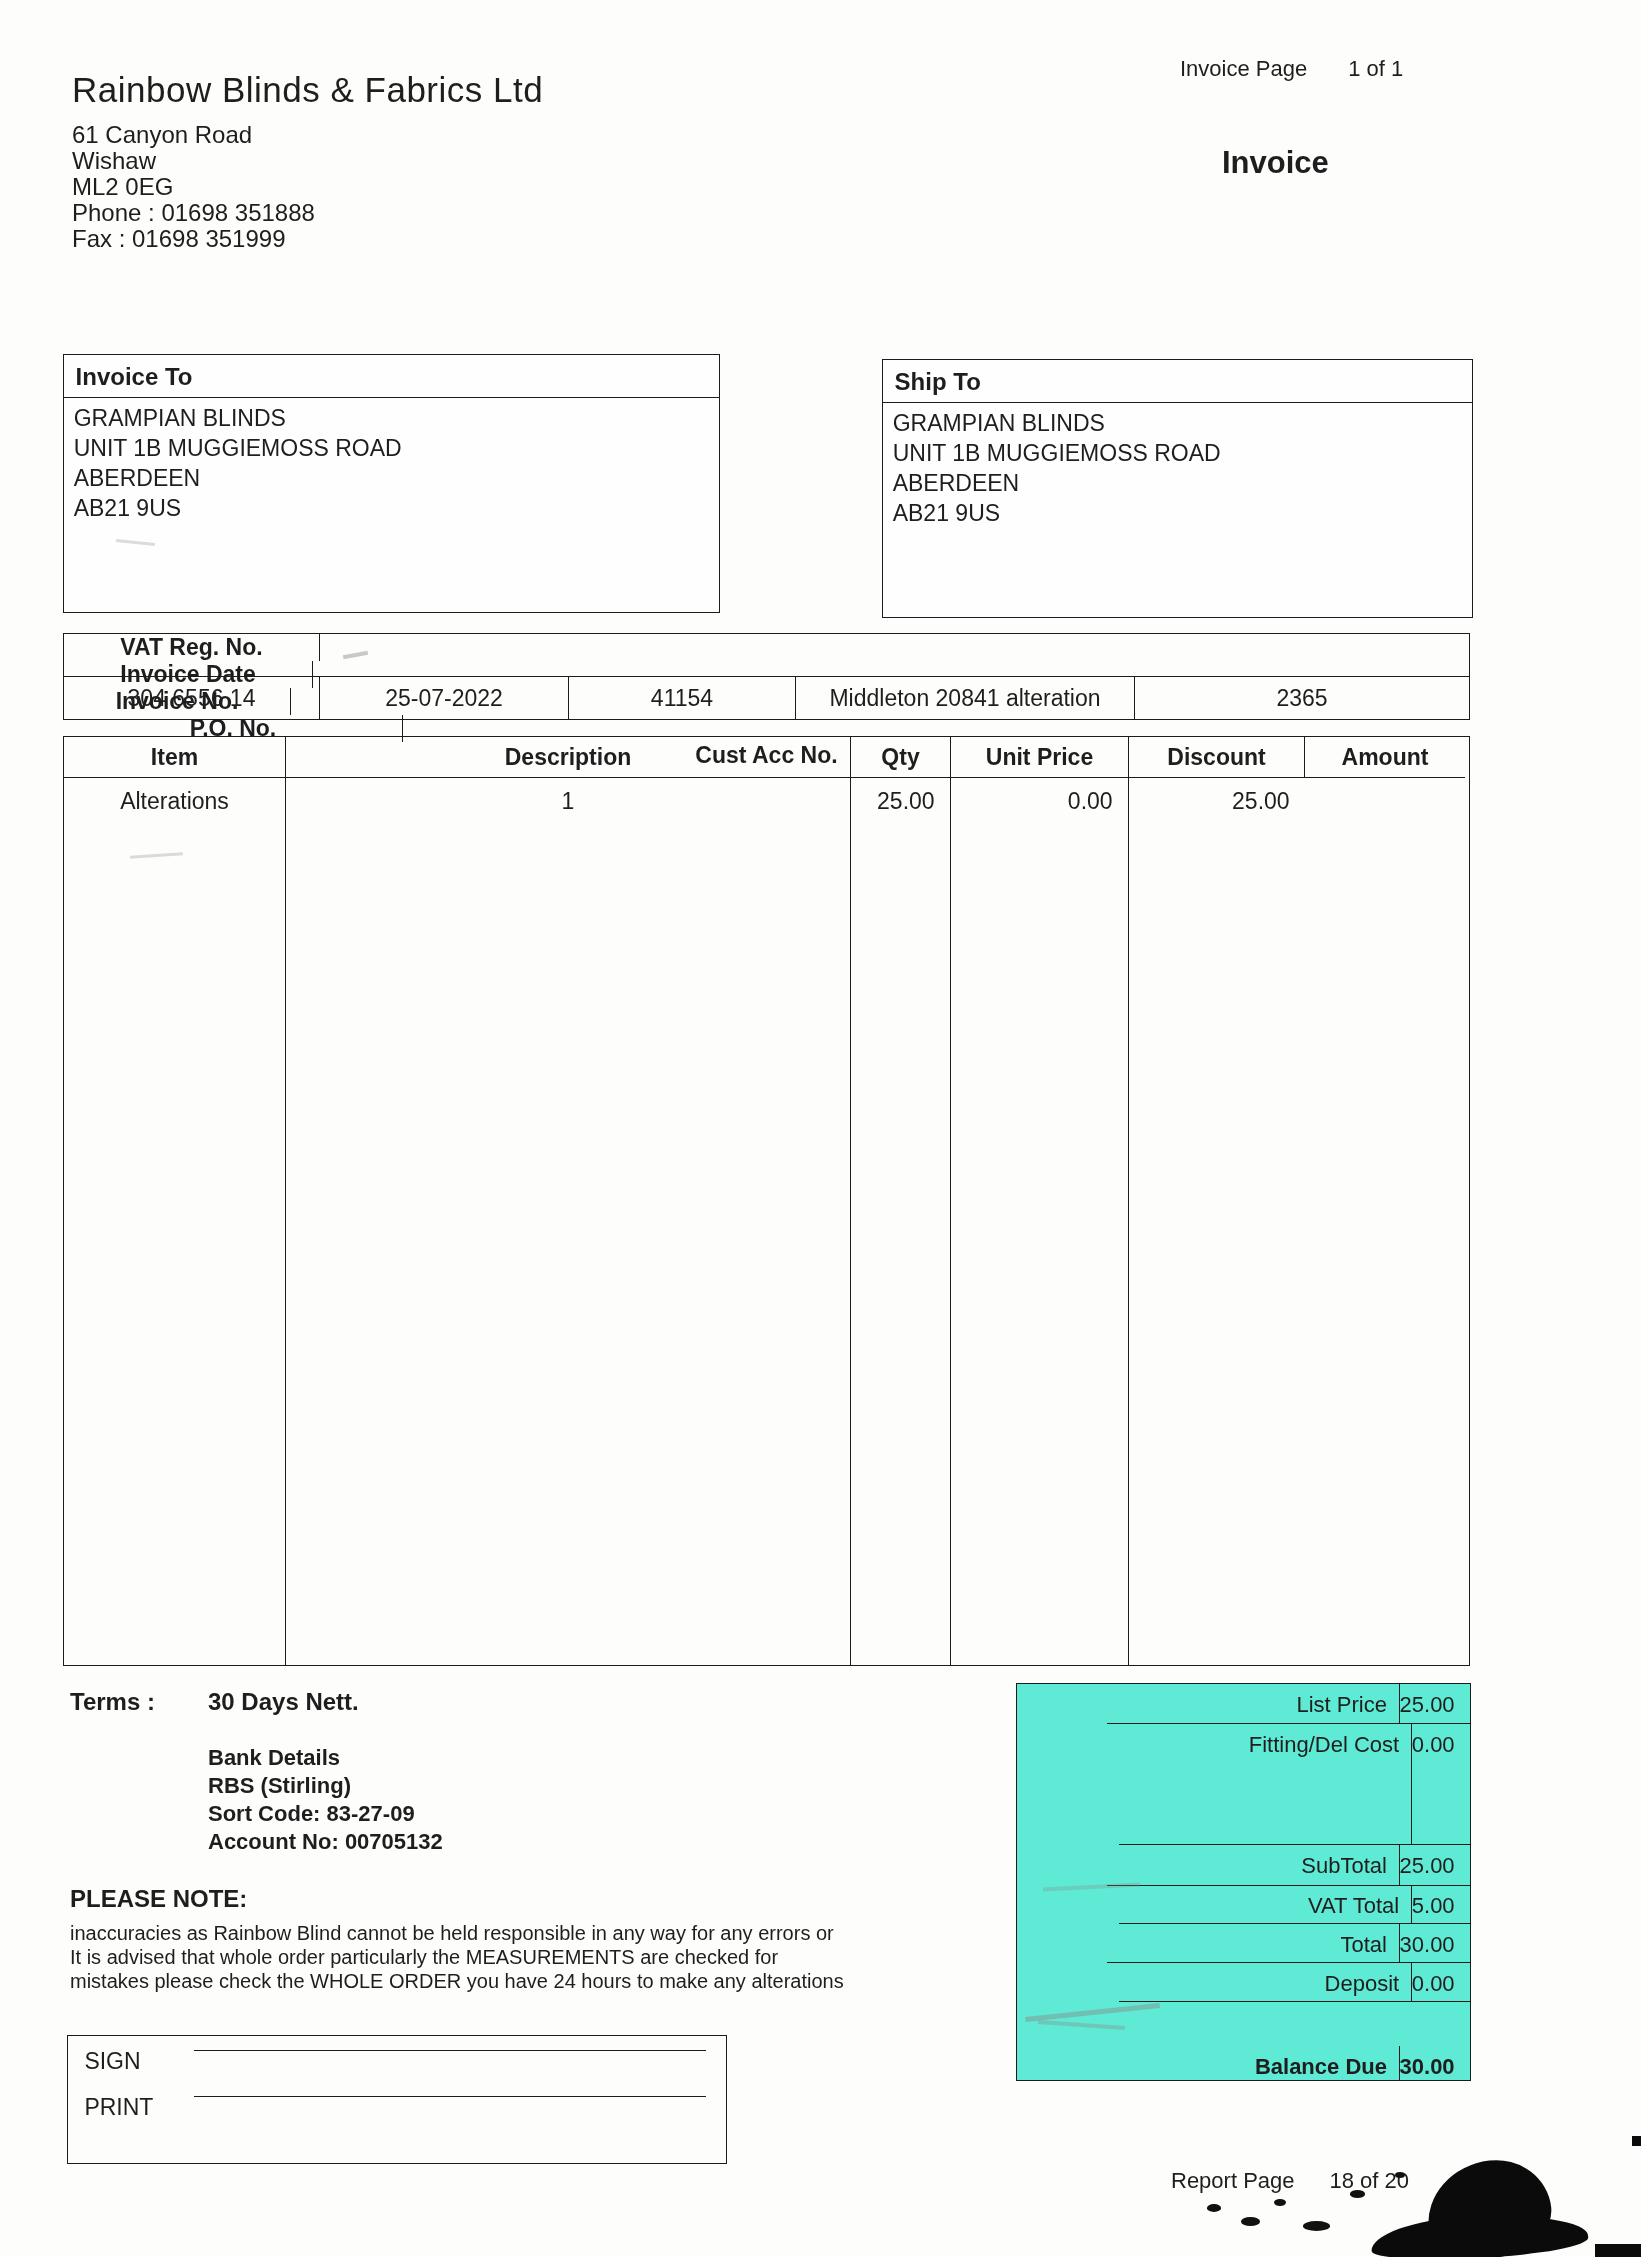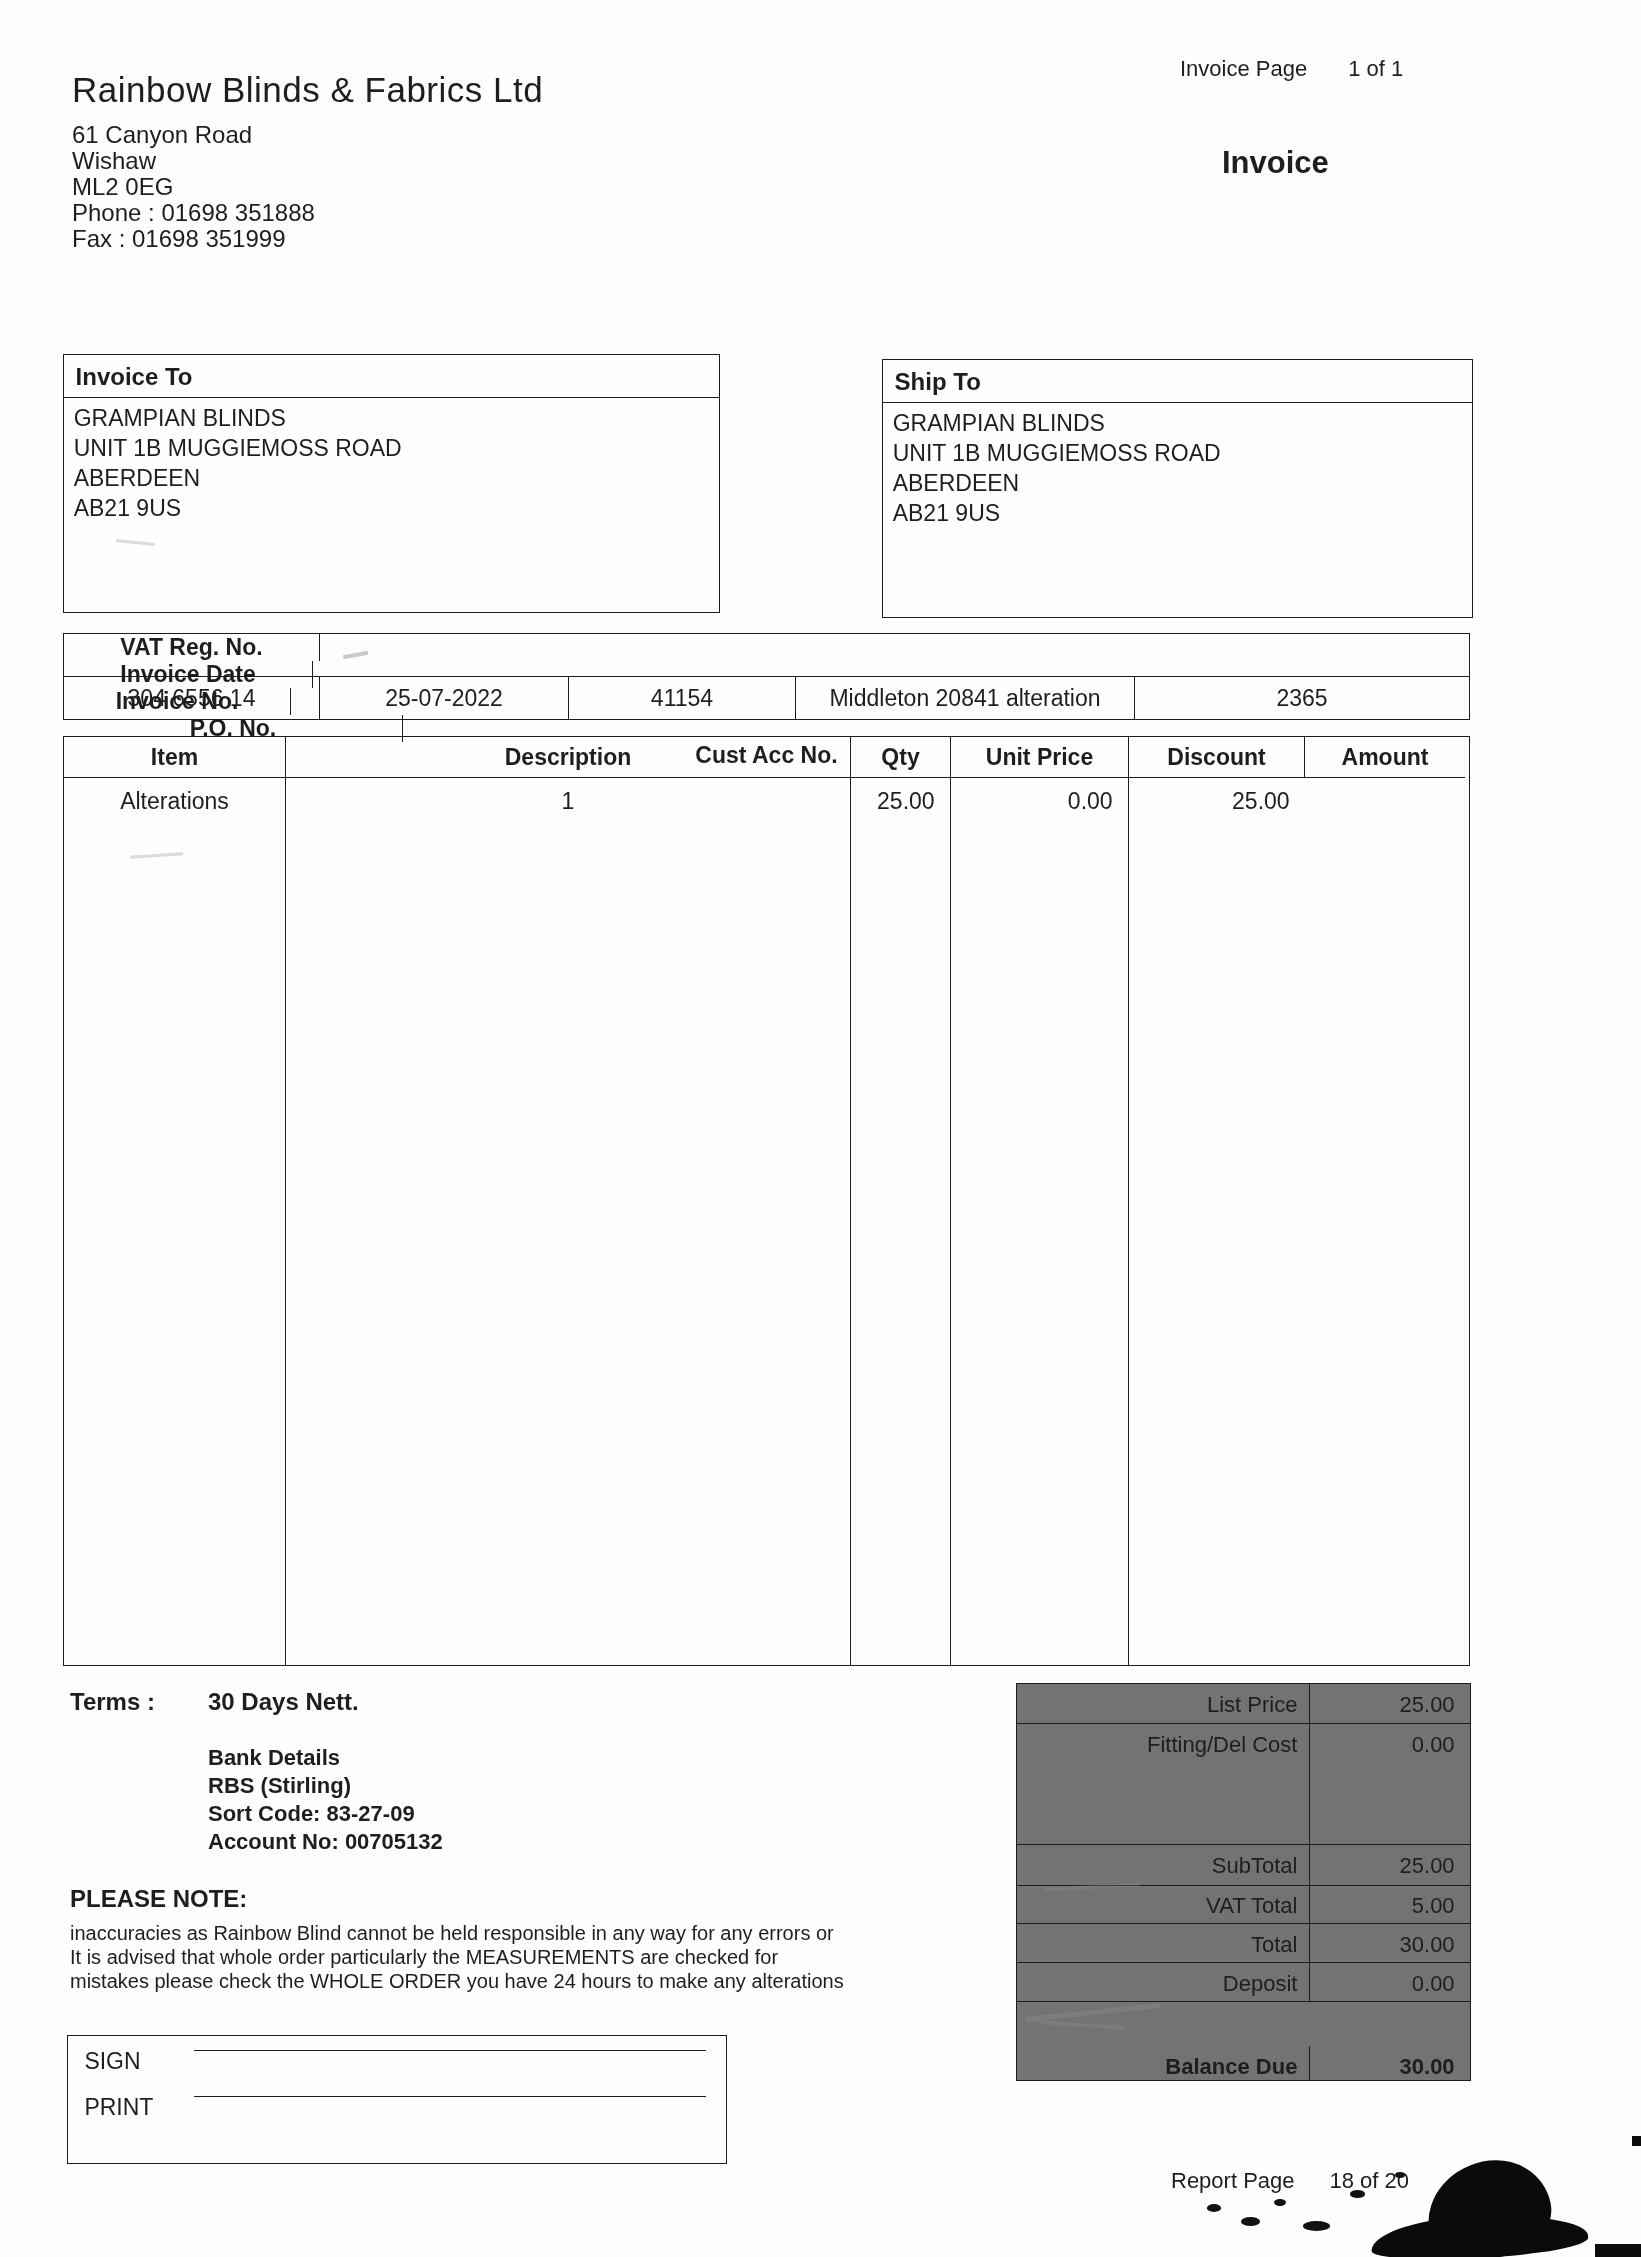--- a/index.html
+++ b/index.html
@@ -64,21 +64,21 @@
   .it-right  { text-align:right; padding-right:15.4px; }
   .it-desc   { padding:9.7px 11.6px 0 13.5px; line-height:29px; }
 
   
   .terms-label, .terms-value { font-size:24px; font-weight:bold; }
   .bank-block { font-size:22px; font-weight:bold; line-height:28px; }
   .note-title { font-size:24px; font-weight:bold; }
   .note-body  { font-size:20px; line-height:24px; }
 
   
-  .totals-box { border:1.9px solid #1c1c1c; box-sizing:border-box; display:flex; flex-direction:column; background:#737373; }
+  .totals-box { border:1.9px solid #1c1c1c; box-sizing:border-box; display:flex; flex-direction:column; background:#5eead4;align-items:flex-end; }
   .tot-row { display:flex; border-bottom:1.9px solid #1c1c1c; box-sizing:border-box; }
   .tot-row:last-child { border-bottom:none; }
   .tot-label {
     width:293px; box-sizing:border-box; border-right:1.9px solid #1c1c1c;
     text-align:right; padding:7.7px 11.6px 0 0; font-size:22px;
   }
   .tot-value { flex:1; text-align:right; padding:7.7px 15.4px 0 0; font-size:22px; }
   .tot-row.bold .tot-label, .tot-row.bold .tot-value { font-weight:bold; }
 
   

